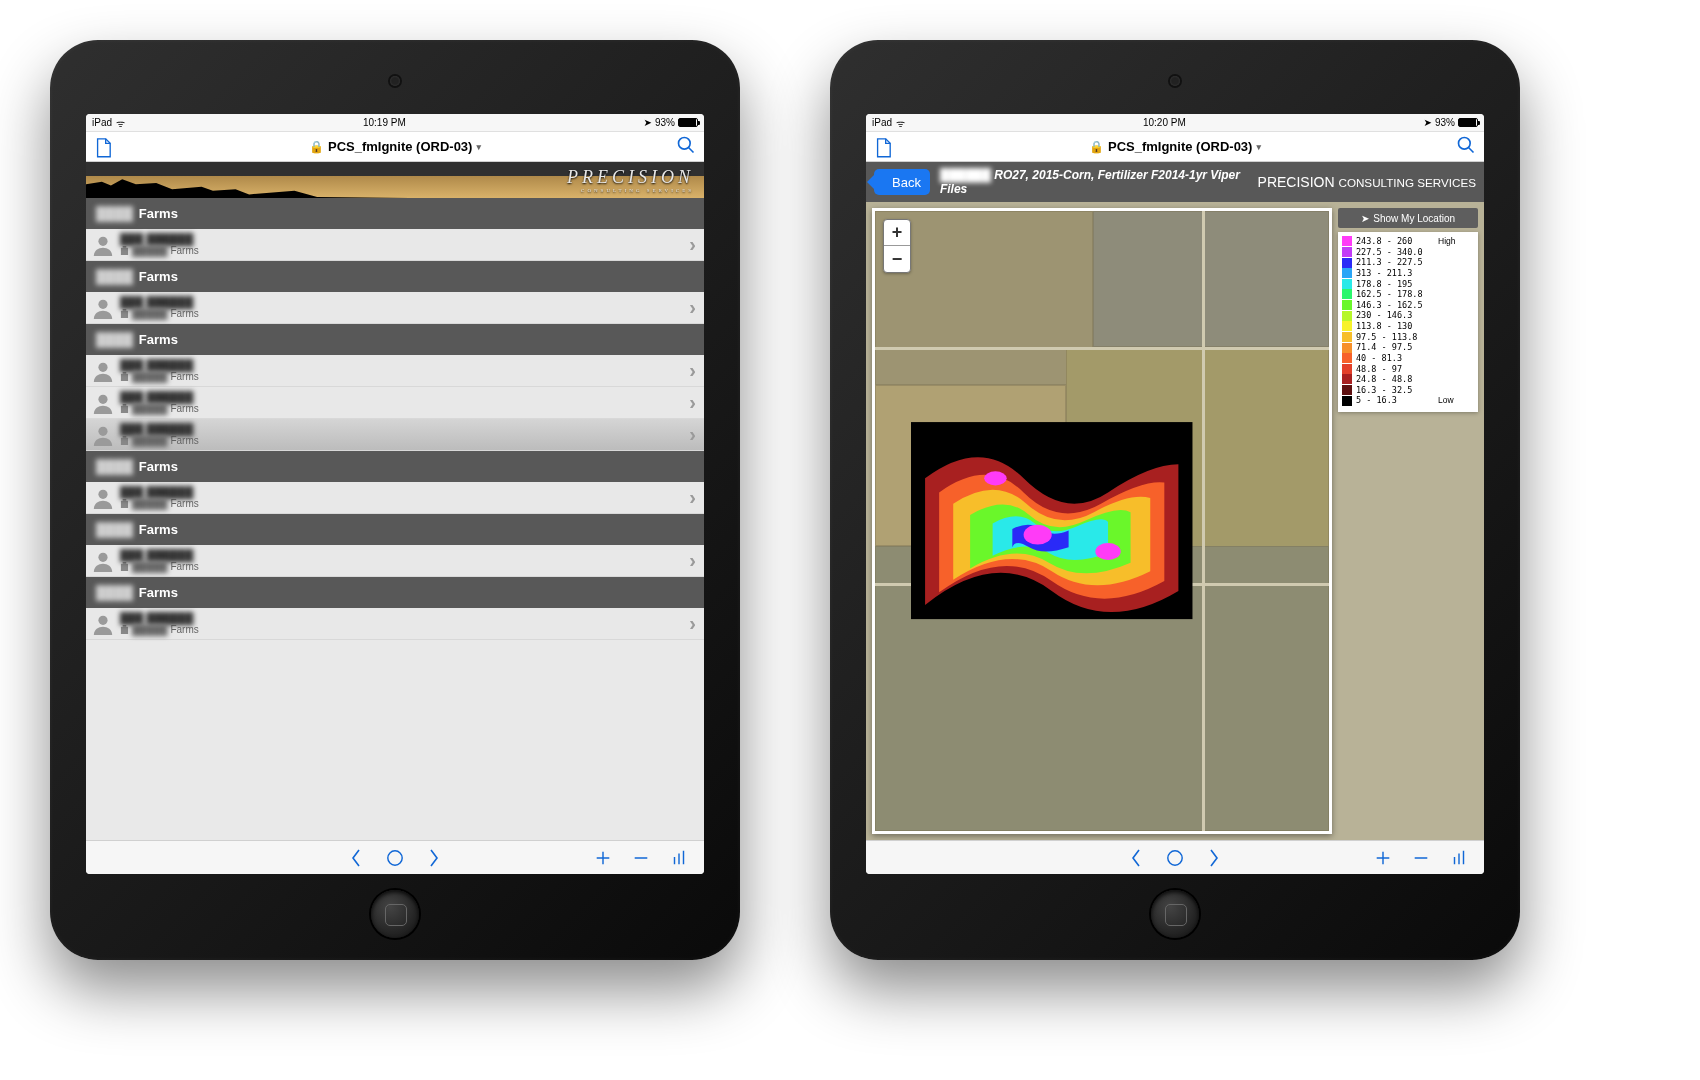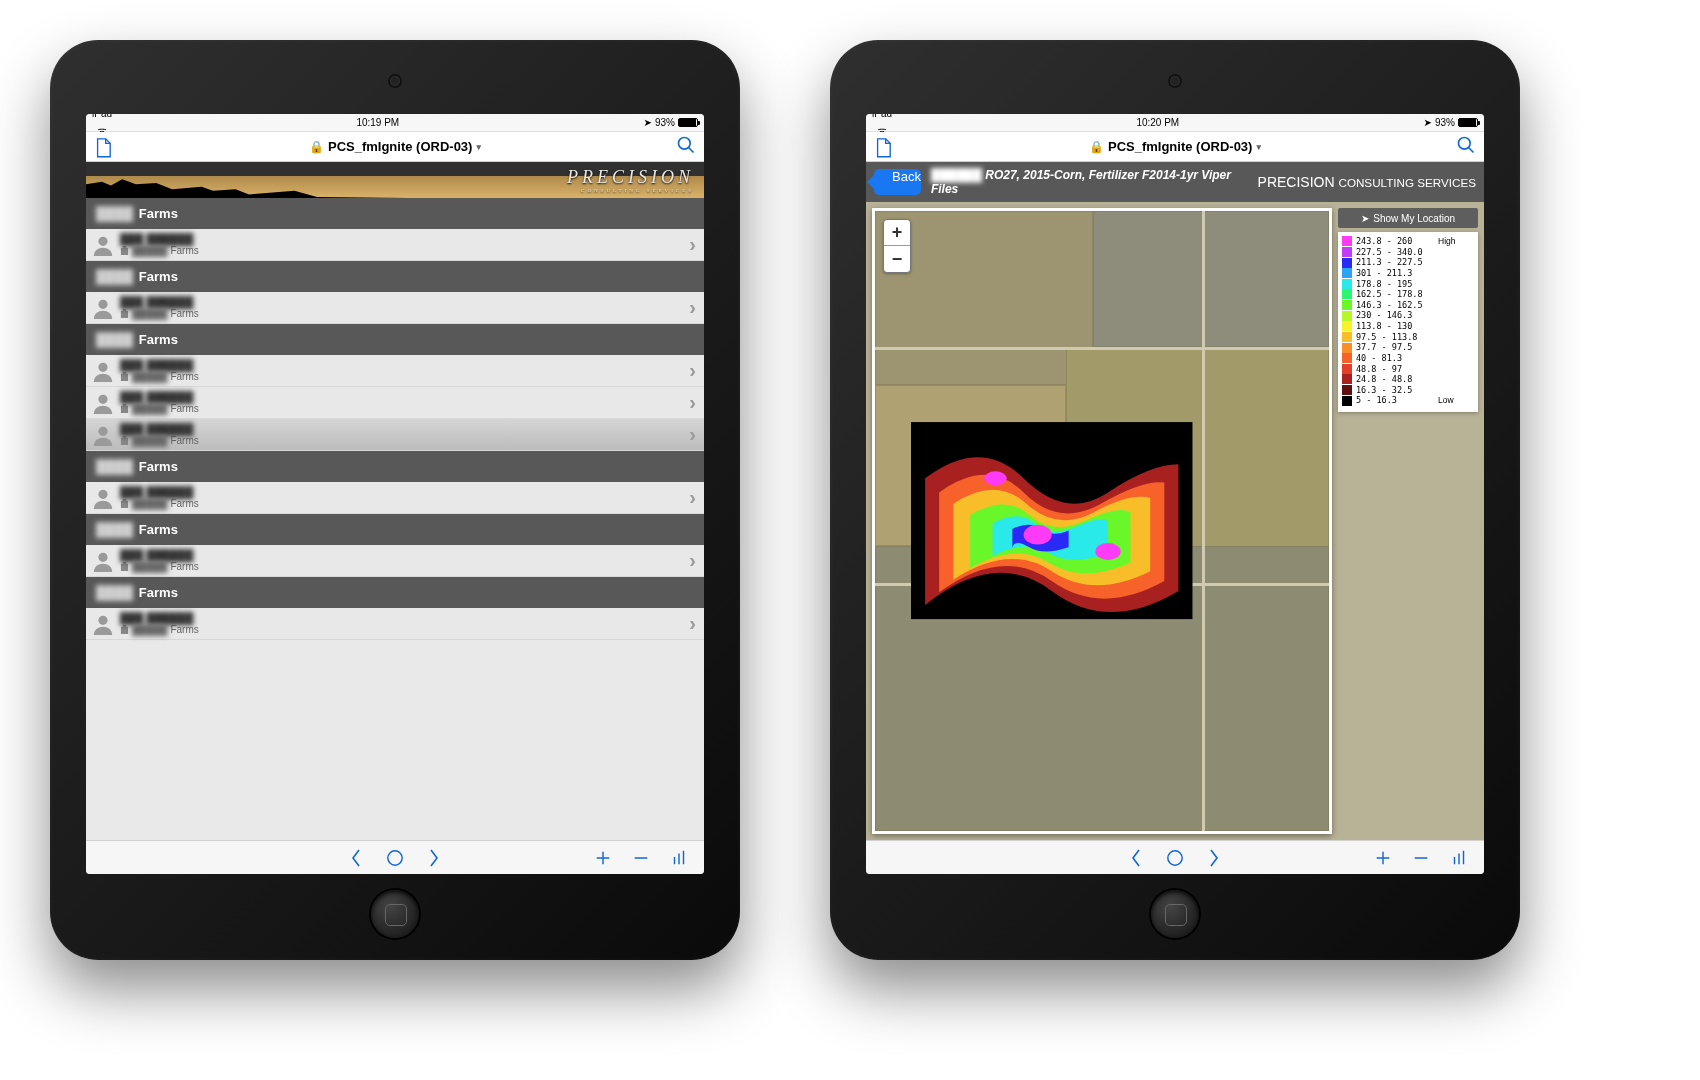--- a/index.html
+++ b/index.html
@@ -31,21 +31,21 @@
   .home::after { content:""; position:absolute; top:14px; left:14px; width:20px; height:20px;
                  border:1.5px solid #666; border-radius:5px; }
 
   .screen { width:100%; height:100%; background:#e9e9e9; border-radius:4px;
             overflow:hidden; display:flex; flex-direction:column; }
 
   
   .statusbar { height:18px; background:#f7f7f7; color:#000; font-size:10px;
                display:flex; align-items:center; padding:0 6px;
                border-bottom:1px solid #e0e0e0; }
-  .statusbar .sb-left { display:flex; gap:4px; align-items:center;flex-direction:column; }
+  .statusbar .sb-left { display:flex; gap:4px; align-items:center; }
   .statusbar .sb-center { flex:1; text-align:center; font-weight:500; }
   .statusbar .sb-right { display:flex; gap:3px; align-items:center; }
   .wifi-icon { font-size:10px; }
   .battery { width:20px; height:9px; border:1px solid #000; border-radius:2px; position:relative; }
   .battery::after{ content:""; position:absolute; right:-3px; top:2px; width:2px; height:4px; background:#000; border-radius:0 1px 1px 0;}
   .battery i{ display:block; height:100%; width:93%; background:#000;}
 
   
   .fmbar { height:30px; background:#fff; display:flex; align-items:center;
            padding:0 8px; font-size:13px; color:#000; border-bottom:1px solid #d0d0d0;}
@@ -90,22 +90,22 @@
            display:flex; align-items:center; justify-content:center; gap:0; padding:0 8px;}
   .toolbar .tgroup-center{display:flex; gap:22px; flex:1; justify-content:center;}
   .toolbar .tgroup-right{display:flex; gap:20px; position:absolute; right:16px;}
   .toolbar{position:relative;}
   .tbtn{color:#1067d6; font-size:20px; display:flex; align-items:center;}
   .tbtn svg{stroke:#1067d6; fill:none; stroke-width:1.6;}
 
   
   .nav-hdr{background:#585858; color:#fff; height:40px; display:flex; align-items:center;
            padding:0 8px; gap:10px; font-size:12px;}
-  .back-btn{background:#1a77f2; color:#fff; height:26px; padding:0 0 0 18px;
-            border-radius:5px; font-size:13px; position:relative; display:flex; }
+  .back-btn{background:#1a77f2; color:#fff; height:26px; padding:0 9px 0 18px;
+            border-radius:5px; font-size:13px; position:relative; display:flex; align-items:center;}
   .back-btn::before{content:""; position:absolute; left:-7px; top:3px;
             border-top:10px solid transparent; border-bottom:10px solid transparent;
             border-right:10px solid #1a77f2;}
   .nav-title{flex:1; font-weight:600; line-height:1.2;font-style:italic;}
   .nav-title .blur{filter:blur(2.5px);}
   .nav-title .sub{font-weight:600;}
 
   .mapwrap{flex:1; background:#b8b297; display:flex; padding:6px; gap:6px;}
   .mapbox{flex:1; background:#a09a7e; border:3px solid #fff; position:relative; overflow:hidden;
           box-shadow:0 2px 6px rgba(0,0,0,.4);}
@@ -519,21 +519,21 @@
               <span class="rng">227.5  -  340.0</span>
               <span class="lbl"></span>
             </div>
             <div class="lg-row">
               <span class="swatch" style="background:#2a2af7"></span>
               <span class="rng">211.3  -  227.5</span>
               <span class="lbl"></span>
             </div>
             <div class="lg-row">
               <span class="swatch" style="background:#2aa5f7"></span>
-              <span class="rng">301  -  211.3</span>
+              <span class="rng">313  -  211.3</span>
               <span class="lbl"></span>
             </div>
             <div class="lg-row">
               <span class="swatch" style="background:#29e9e9"></span>
               <span class="rng">178.8  -  195</span>
               <span class="lbl"></span>
             </div>
             <div class="lg-row">
               <span class="swatch" style="background:#2af76d"></span>
               <span class="rng">162.5  -  178.8</span>
@@ -554,21 +554,21 @@
               <span class="rng">113.8  -  130</span>
               <span class="lbl"></span>
             </div>
             <div class="lg-row">
               <span class="swatch" style="background:#f7be2a"></span>
               <span class="rng">97.5  -  113.8</span>
               <span class="lbl"></span>
             </div>
             <div class="lg-row">
               <span class="swatch" style="background:#f7902a"></span>
-              <span class="rng">37.7  -  97.5</span>
+              <span class="rng">71.4  -  97.5</span>
               <span class="lbl"></span>
             </div>
             <div class="lg-row">
               <span class="swatch" style="background:#f7612a"></span>
               <span class="rng">40  -  81.3</span>
               <span class="lbl"></span>
             </div>
             <div class="lg-row">
               <span class="swatch" style="background:#e3402a"></span>
               <span class="rng">48.8  -  97</span>

